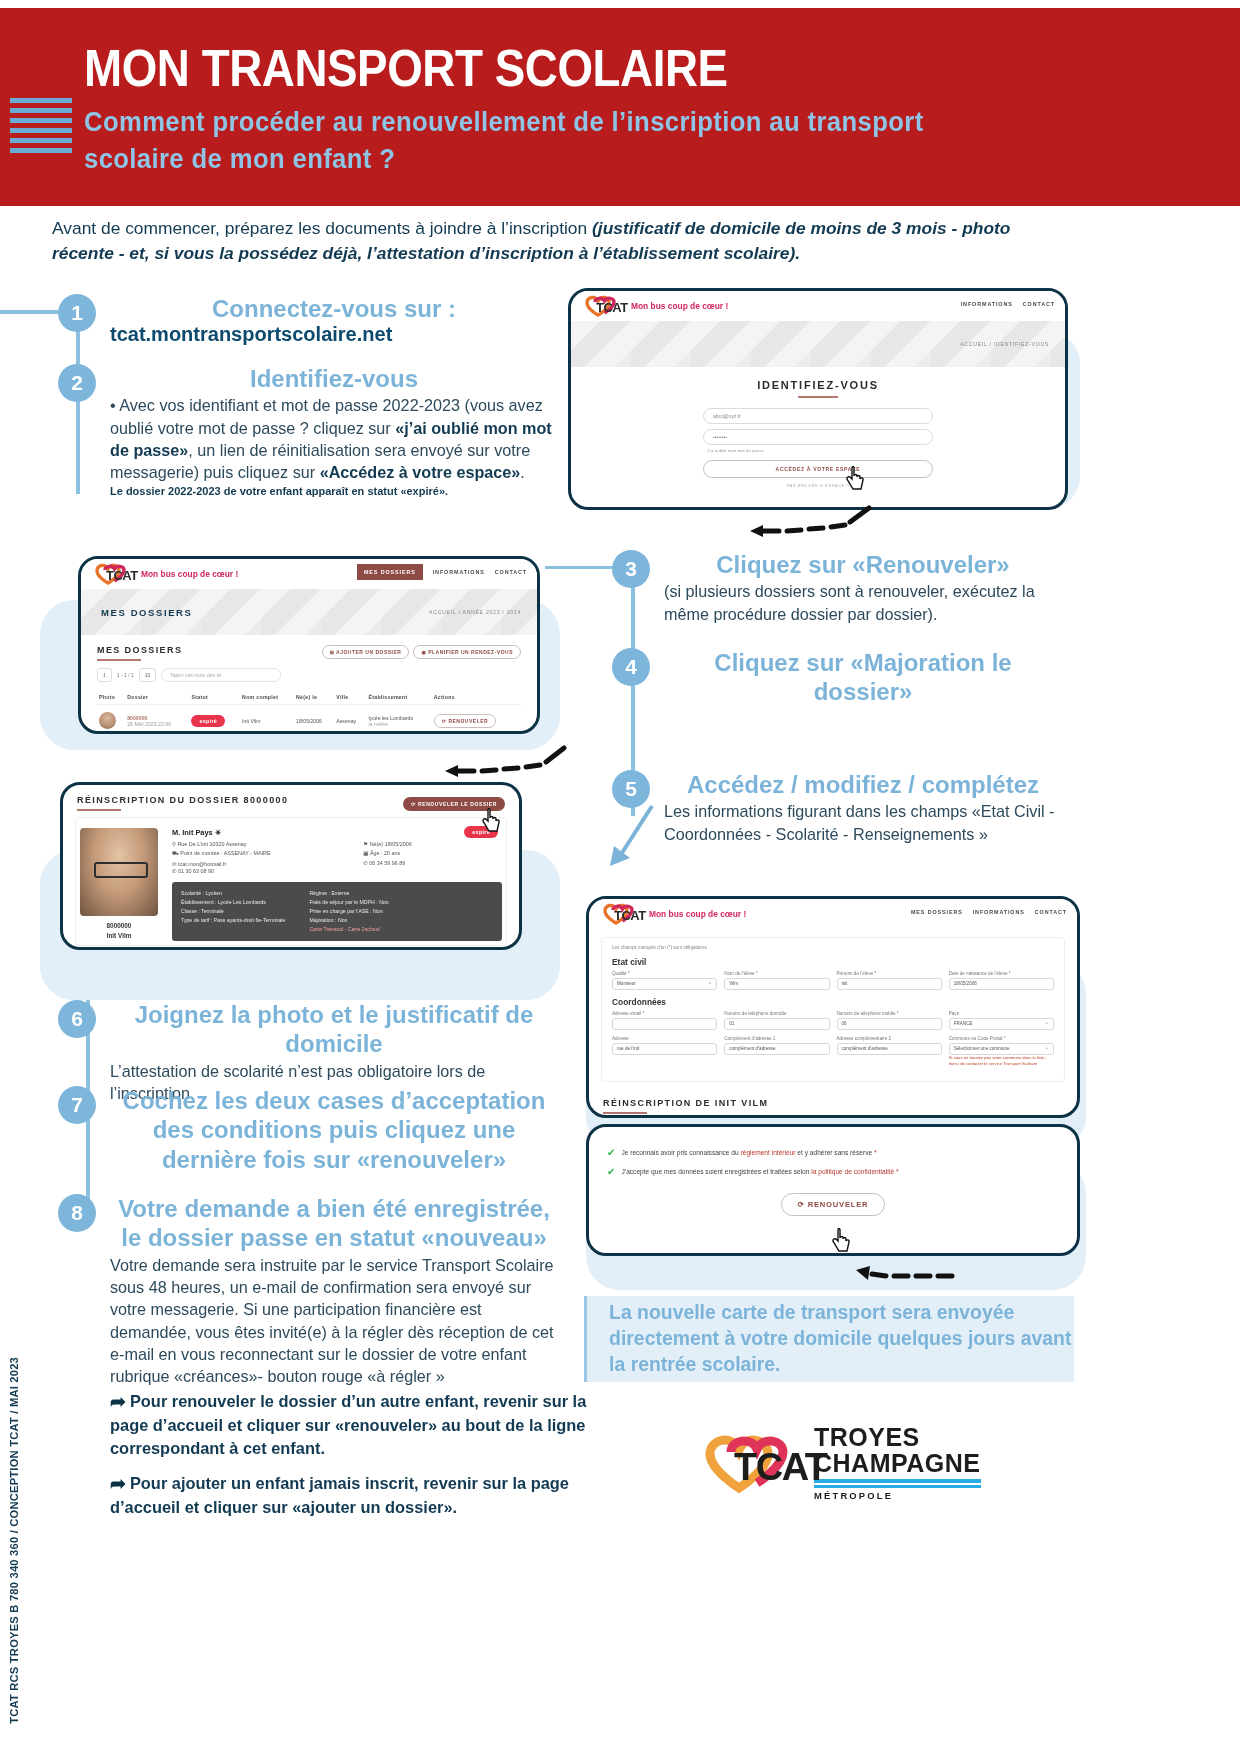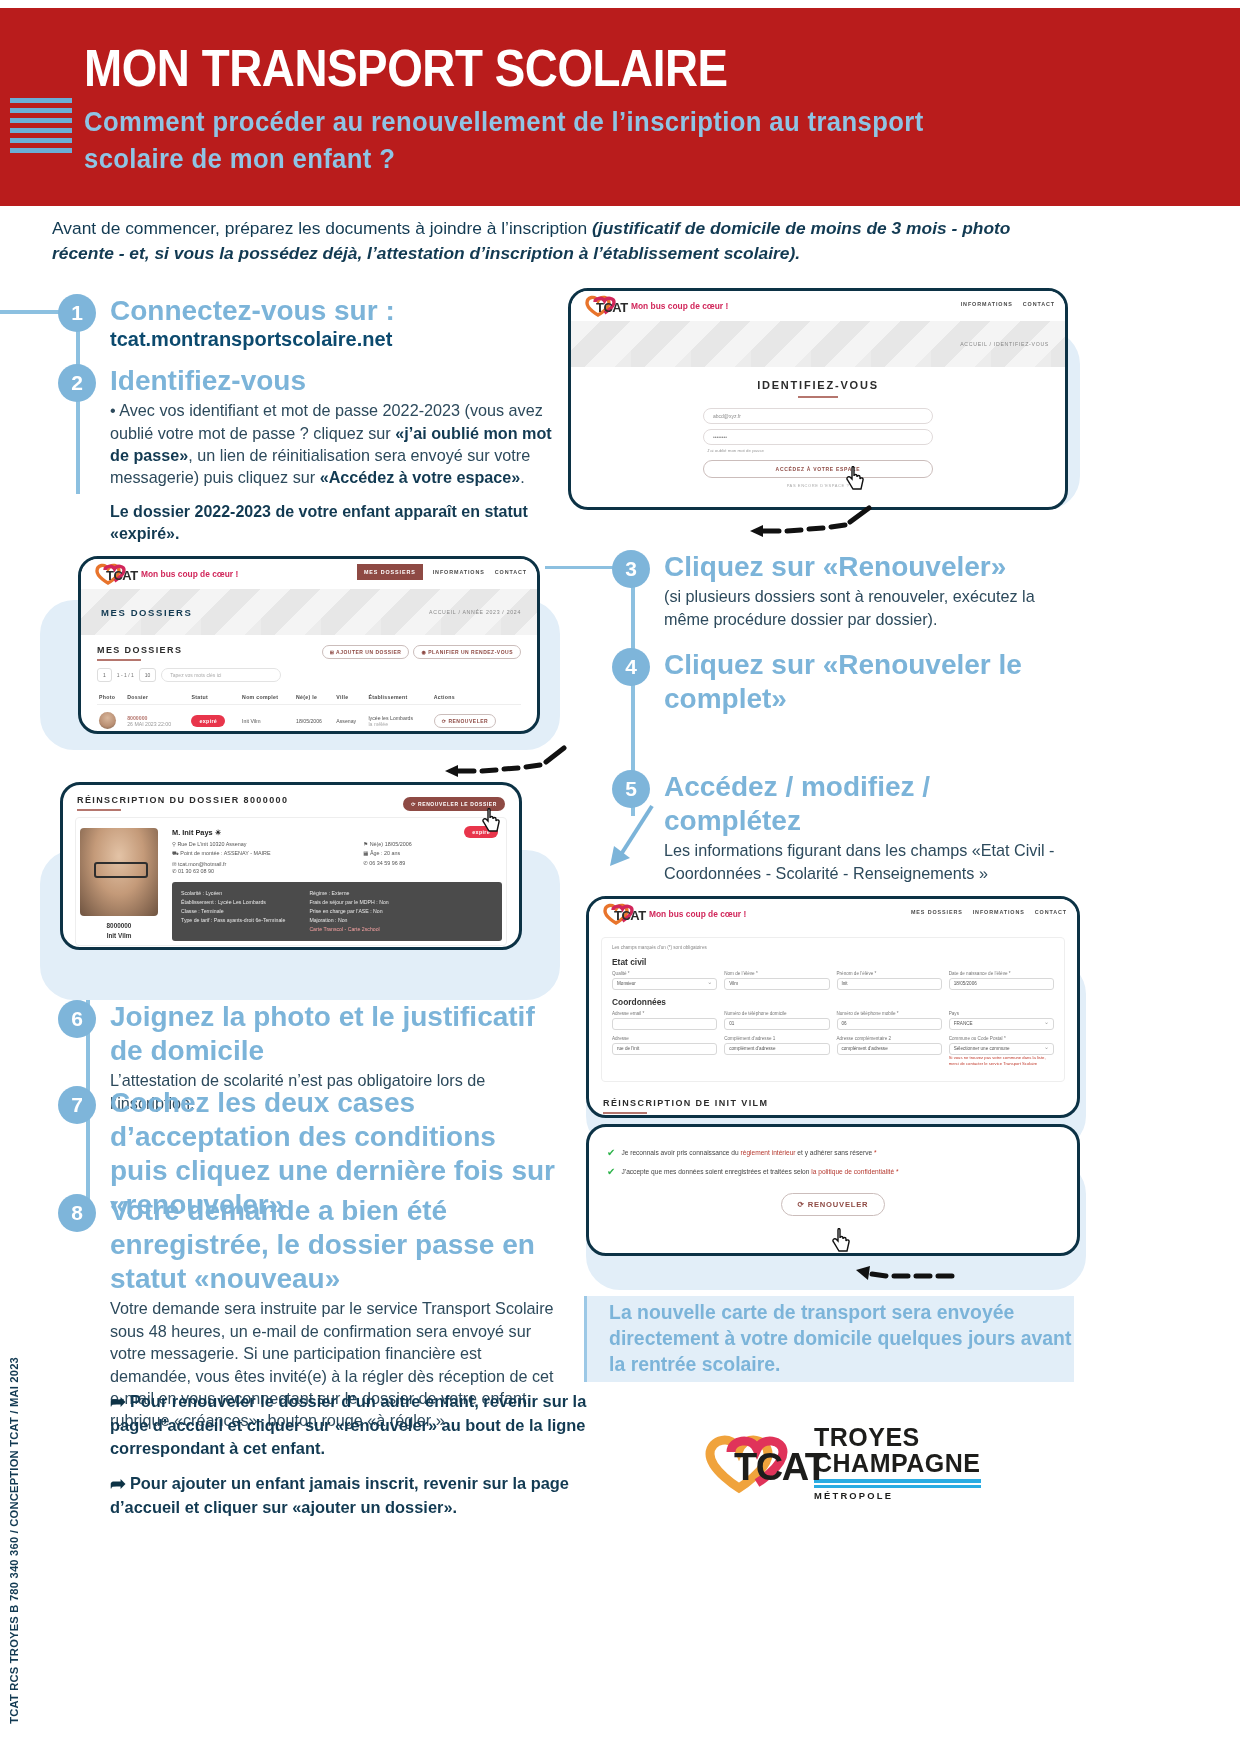--- a/index.html
+++ b/index.html
@@ -50,31 +50,32 @@
   .step { position: absolute; }
   .badge {
     position: absolute; left: 0; top: 0;
     width: 38px; height: 38px; border-radius: 50%;
     background: #7eb5da; color: #ffffff;
     font-size: 21px; font-weight: bold;
     display: flex; align-items: center; justify-content: center;
   }
   .step-body { margin-left: 52px; }
   .step-title {
-    font-size: 28px; font-weight: bold; color: #7cb4d9;
+    font-size: 24px; font-weight: bold; color: #7cb4d9;
     line-height: 1.22;
+    text-align: center;
   }
   .step-url { font-size: 20px; font-weight: bold; color: #0c4a6e; }
   .step-text {
     font-size: 16.2px; color: #2d4a5c; line-height: 1.38; margin-top: 1px;
   }
   .step-text b { font-weight: bold; color: #123a52; }
   .step-note {
-    font-size: 16px; font-weight: bold; color: #123a52;
-    line-height: 1.38; margin-top: 12px;
+    font-size: 11px; font-weight: bold; color: #123a52;
+    line-height: 1.38; margin-top: 0;
   }
 
   
   .mock {
     position: absolute; background: #ffffff;
     border: 3px solid #0c3245; border-radius: 20px;
     overflow: hidden;
   }
   .mk-top {
     height: 30px; background: #fff; display: flex; align-items: center;
@@ -447,21 +448,21 @@
   <div class="badge">3</div>
   <div class="step-body">
     <div class="step-title">Cliquez sur «Renouveler»</div>
     <div class="step-text">(si plusieurs dossiers sont à renouveler, exécutez la même procédure dossier par dossier).</div>
   </div>
 </div>
 
 <div class="step" style="left:612px; top:648px; width:450px;">
   <div class="badge">4</div>
   <div class="step-body">
-    <div class="step-title">Cliquez sur «Renouveler le complet»</div>
+    <div class="step-title">Cliquez sur «Majoration le dossier»</div>
   </div>
 </div>
 
 <div class="step" style="left:612px; top:770px; width:450px;">
   <div class="badge">5</div>
   <div class="step-body">
     <div class="step-title">Accédez / modifiez / complétez</div>
     <div class="step-text">Les informations figurant dans les champs «Etat Civil - Coordonnées - Scolarité - Renseignements  »</div>
   </div>
 </div>

